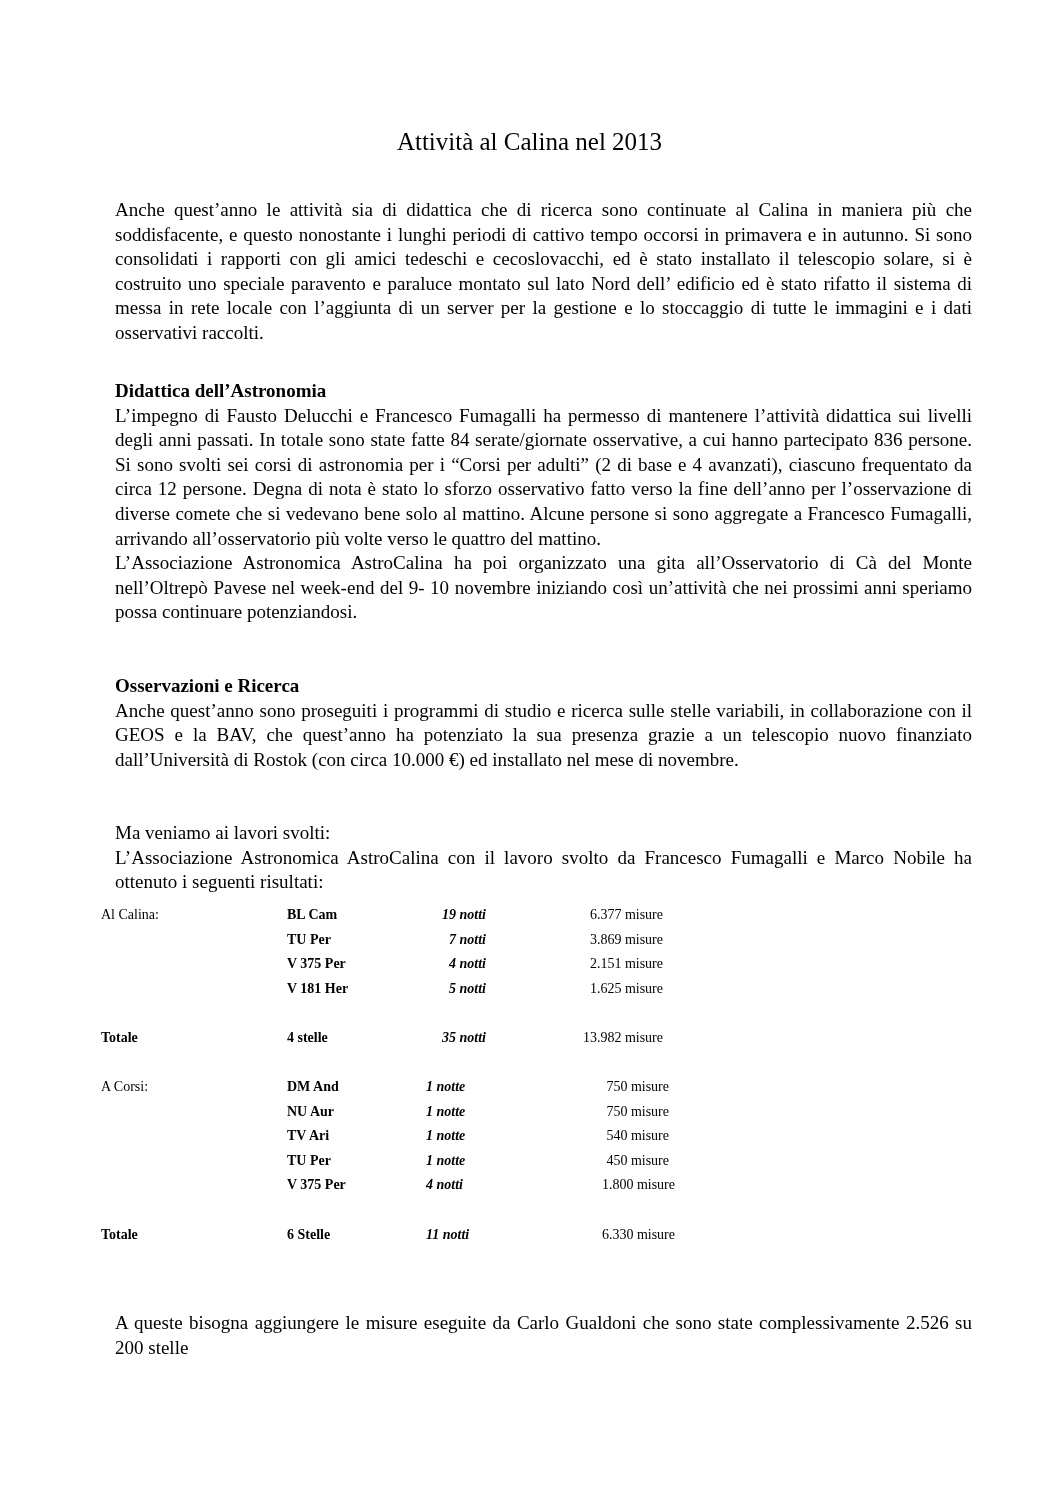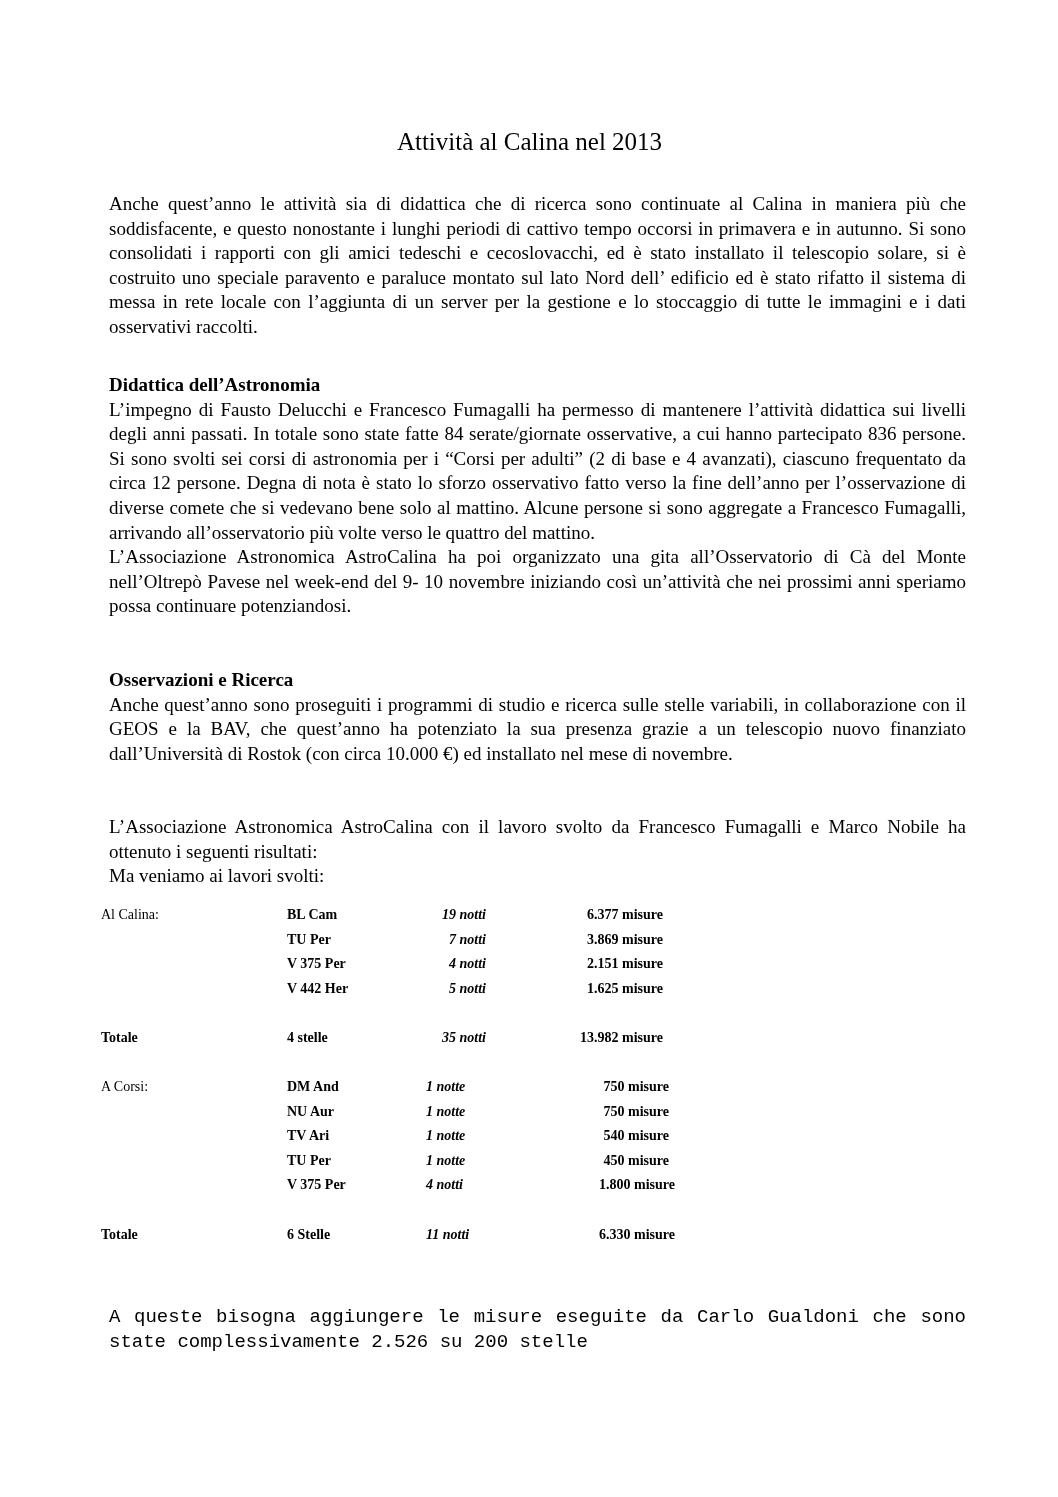--- a/index.html
+++ b/index.html
@@ -2,29 +2,29 @@
 <html><head>
   <meta charset="utf-8">
   <style>
     html, body { margin: 0; padding: 0; background: #ffffff; }
     body { width: 1058px; height: 1497px; position: relative; overflow: hidden;
            font-family: "Liberation Serif", "DejaVu Serif", serif; color: #000; }
     .page { position: absolute; left: 101px; top: 0; width: 857px; }
     .title { position: absolute; left: 0; top: 128px; width: 857px; text-align: center;
              font-size: 25px; font-weight: normal; margin: 0; }
     .para { position: absolute; left: 0; width: 857px; font-size: 19px; line-height: 24.6px;
-            text-align: justify; margin: 8px; }
+            text-align: justify; margin: 14px; }
     .heading { font-weight: bold; display: block; }
     .line { display: block; }
     .table { position: absolute; left: 0; width: 620px; font-size: 14px; }
     .row { position: relative; height: 24.6px; line-height: 24.6px; }
     .row .c0 { position: absolute; left: 0; }
     .row .c1 { position: absolute; left: 186px; font-weight: bold; }
     .row .c2 { position: absolute; right: 235px; font-weight: bold; text-align: right; white-space: nowrap; font-style: italic; }
-    .row .c3 { position: absolute; right: 58px; font-weight: bold; text-align: left; white-space: nowrap; }
+    .row .c3 { position: absolute; right: 58px; font-weight: normal; text-align: left; white-space: nowrap; }
     .row.total .c0 { font-weight: bold; }
     .table.sav .row .c2 { right: auto; left: 325px; text-align: center; }
     .table.sav .row .c3 { right: 52px; }
     .table.sav .row.last .c3 { right: 46px; }
     .table.sav .row.total .c3 { right: 46px; }
   </style>
 </head>
 <body>
 
 <div class="page">
@@ -38,43 +38,43 @@
     <span class="line">L’impegno di Fausto Delucchi e Francesco Fumagalli ha permesso di mantenere l’attività didattica sui livelli degli anni passati. In totale sono state fatte 84 serate/giornate osservative, a cui hanno partecipato 836 persone. Si sono svolti sei corsi di astronomia per i “Corsi per adulti” (2 di base e 4 avanzati), ciascuno frequentato da circa 12 persone. Degna di nota è stato lo sforzo osservativo fatto verso la fine dell’anno per l’osservazione di diverse comete che si vedevano bene solo al mattino. Alcune persone si sono aggregate a Francesco Fumagalli, arrivando all’osservatorio più volte verso le quattro del mattino.</span>
     <span class="line">L’Associazione Astronomica AstroCalina ha poi organizzato una gita all’Osservatorio di Cà del Monte nell’Oltrepò Pavese nel week-end del 9- 10 novembre iniziando così un’attività che nei prossimi anni speriamo possa continuare potenziandosi.</span>
   </div>
 
   <div class="para" style="top:660px;">
     <span class="heading">Osservazioni e Ricerca</span>
     <span class="line">Anche quest’anno sono proseguiti i programmi  di studio e ricerca sulle stelle variabili, in collaborazione con il GEOS e la BAV, che quest’anno ha potenziato la sua presenza grazie a un telescopio nuovo finanziato dall’Università di Rostok (con circa 10.000 €) ed installato nel mese di novembre.</span>
   </div>
 
   <div class="para" style="top:807px;">
+    <span class="line">Ma veniamo ai lavori svolti:</span>
     <span class="line">L’Associazione Astronomica AstroCalina con il lavoro svolto da Francesco Fumagalli e Marco Nobile ha ottenuto i seguenti risultati:</span>
-    <span class="line">Ma veniamo ai lavori svolti:</span>
   </div>
 
   <div class="table cal" style="top:903px;">
     <div class="row">
       <span class="c0">Al Calina:</span>
       <span class="c1">BL Cam</span>
       <span class="c2">19 notti</span>
       <span class="c3">6.377 misure</span>
     </div>
     <div class="row">
       <span class="c1">TU Per</span>
       <span class="c2">7 notti</span>
       <span class="c3">3.869 misure</span>
     </div>
     <div class="row">
       <span class="c1">V 375 Per</span>
       <span class="c2">4 notti</span>
       <span class="c3">2.151 misure</span>
     </div>
     <div class="row">
-      <span class="c1">V 442 Her</span>
+      <span class="c1">V 181 Her</span>
       <span class="c2">5 notti</span>
       <span class="c3">1.625 misure</span>
     </div>
     <div class="row" style="height:24.6px;"></div>
     <div class="row total">
       <span class="c0">Totale</span>
       <span class="c1">4 stelle</span>
       <span class="c2">35 notti</span>
       <span class="c3">13.982 misure</span>
     </div>
@@ -109,15 +109,15 @@
     </div>
     <div class="row" style="height:24.6px;"></div>
     <div class="row total">
       <span class="c0">Totale</span>
       <span class="c1">6 Stelle</span>
       <span class="c2">11 notti</span>
       <span class="c3">6.330 misure</span>
     </div>
   </div>
 
-  <p class="para" style="top:1297px;font-family:Liberation Mono, monospace;">A queste bisogna aggiungere le misure eseguite da Carlo Gualdoni  che sono state complessivamente 2.526 su 200 stelle</p>
+  <p class="para" style="top:1297px;">A queste bisogna aggiungere le misure eseguite da Carlo Gualdoni  che sono state complessivamente 2.526 su 200 stelle</p>
 
 </div>
 
 </body></html>

